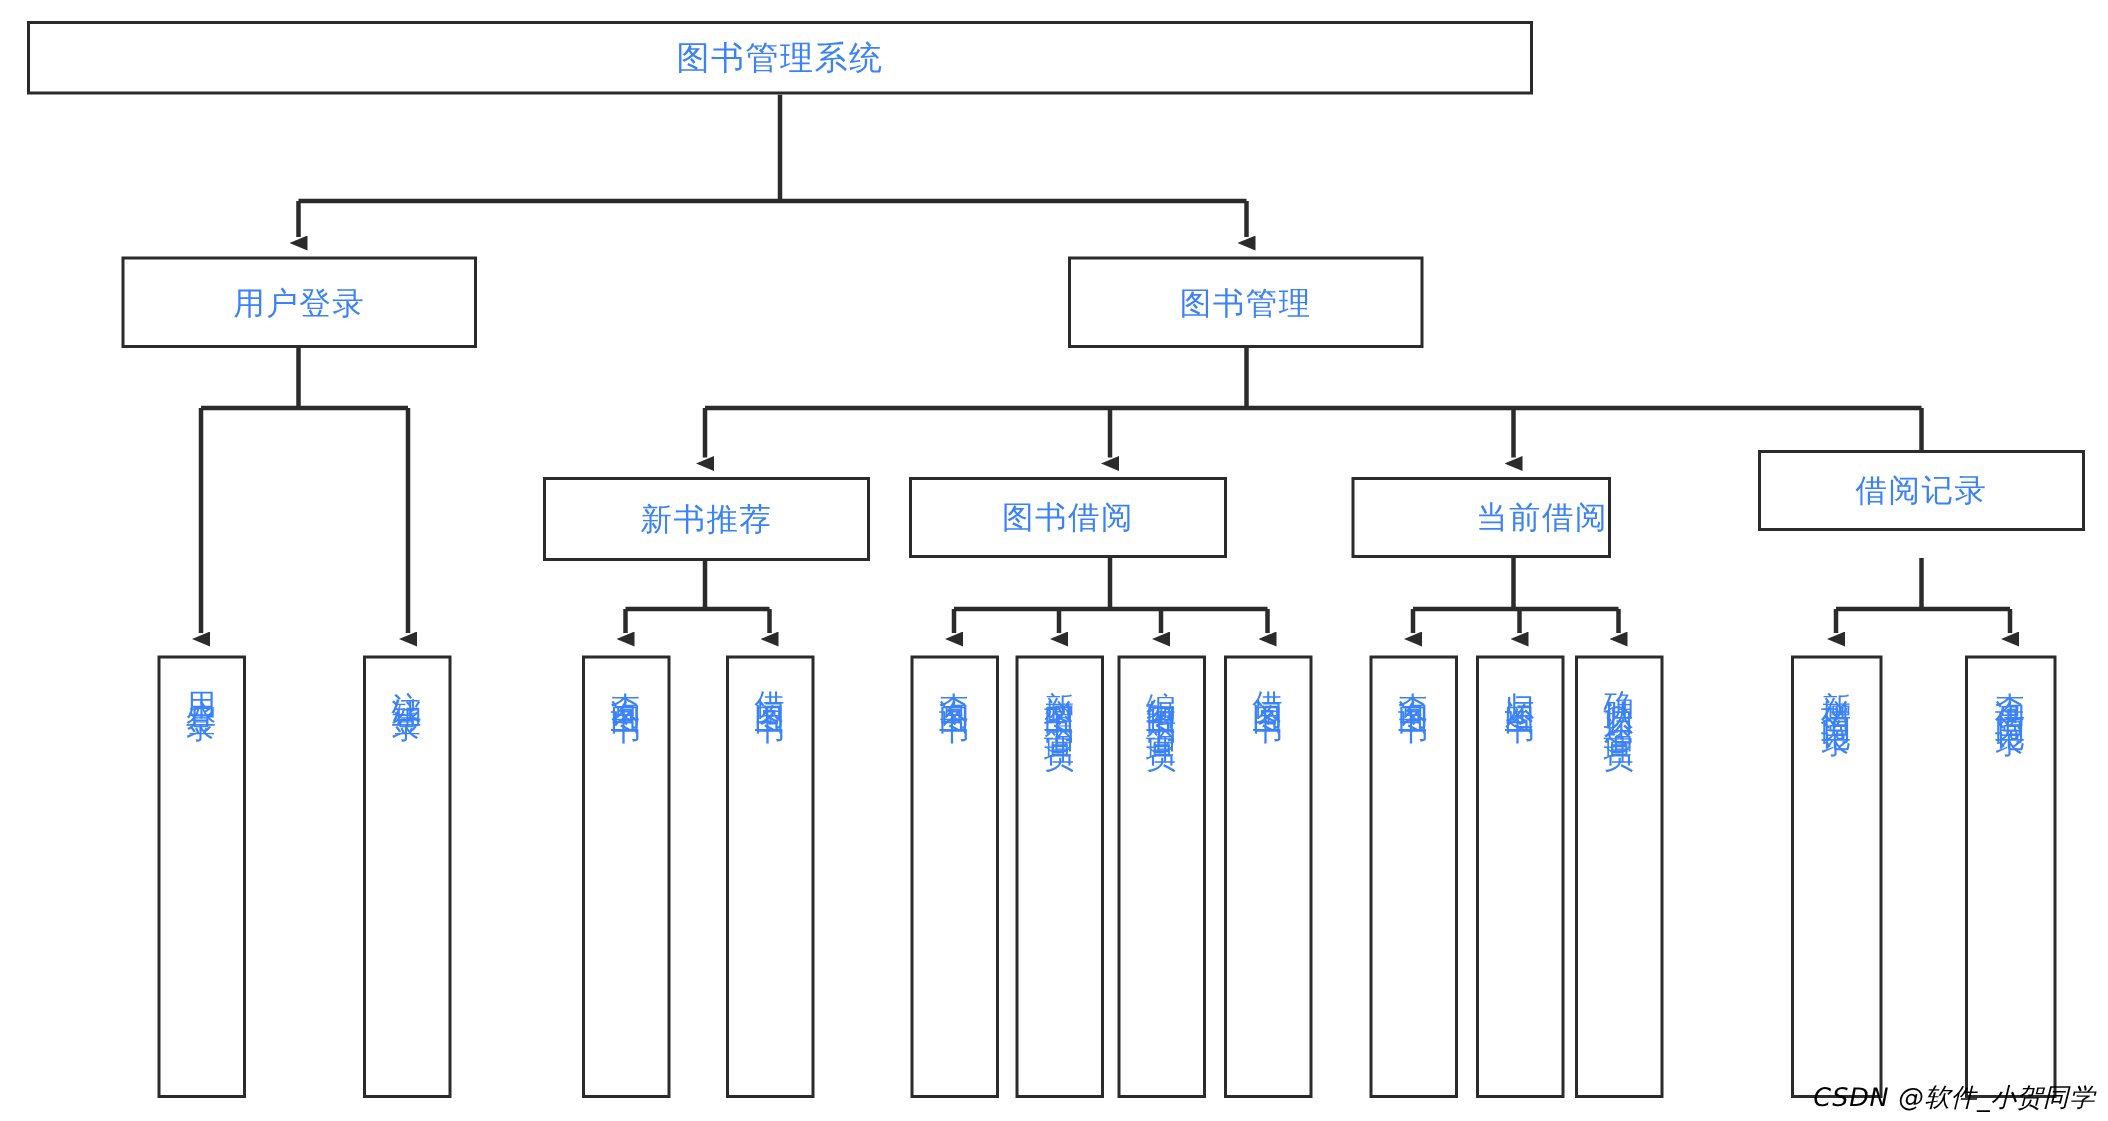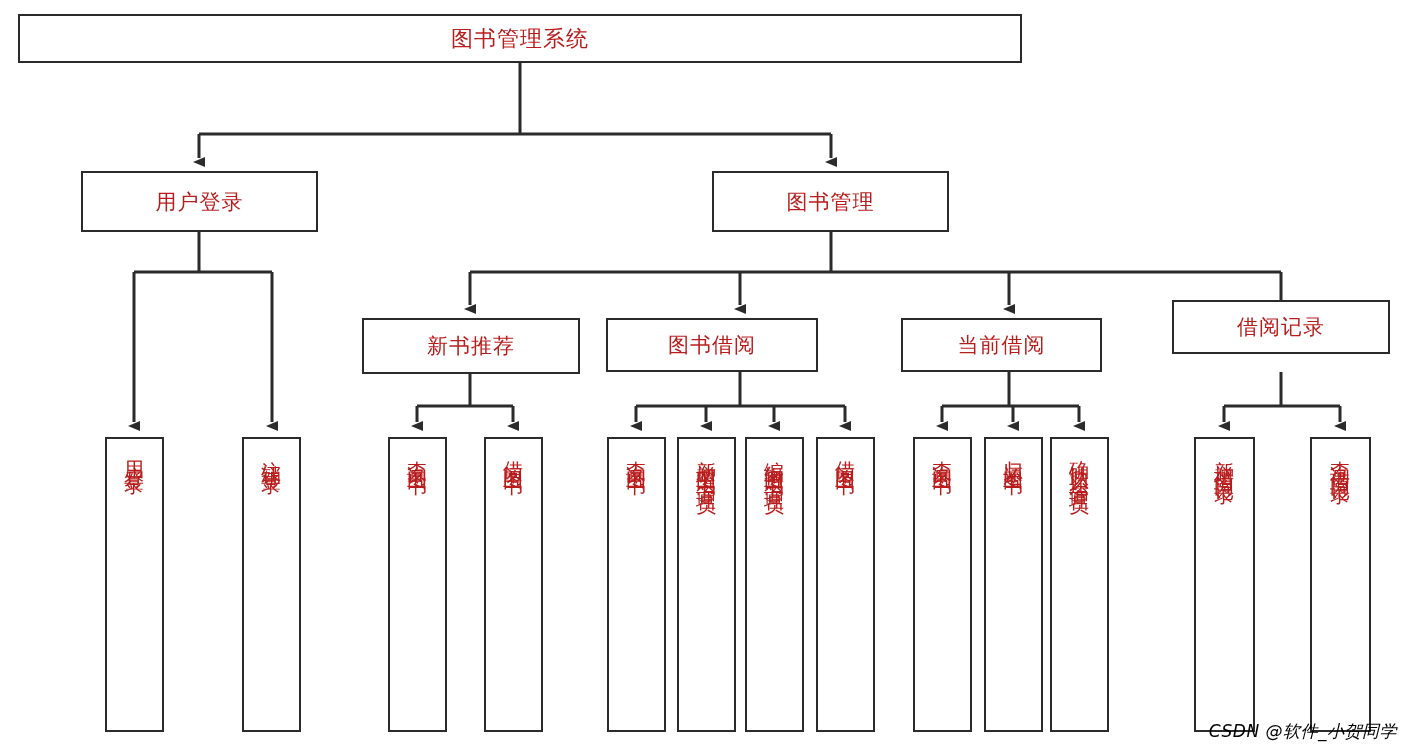--- a/index.html
+++ b/index.html
@@ -22,21 +22,21 @@
     left: 0;
     top: 0;
     width: 1405px;
     height: 747px;
   }
   .node {
     position: absolute;
     box-sizing: border-box;
     border: 2px solid #2b2b2b;
     background: #ffffff;
-    color: #b91c1c;
+    color: #3b82f6;
     display: flex;
     align-items: center;
     justify-content: center;
     text-align: center;
   }
   .node.root {
     font-size: 22px;
     letter-spacing: 1px;
   }
   .node.level2 {
@@ -140,21 +140,21 @@
   </div>
 
   <div class="node level3" style="left:362px;top:318px;width:218px;height:56px;">
     <span>新书推荐</span>
   </div>
 
   <div class="node level3" style="left:606px;top:318px;width:212px;height:54px;">
     <span>图书借阅</span>
   </div>
 
-  <div class="node level3" style="left:901px;top:318px;width:201px;height:54px;">
+  <div class="node level3" style="left:901px;top:318px;width:173px;height:54px;justify-content:flex-end;">
     <span>当前借阅</span>
   </div>
 
   <div class="node level3" style="left:1172px;top:300px;width:218px;height:54px;">
     <span>借阅记录</span>
   </div>
 
   <div class="node leaf" style="left:105px;top:437px;width:59px;height:295px;">
     <span class="vtext">用户登录</span>
   </div>

